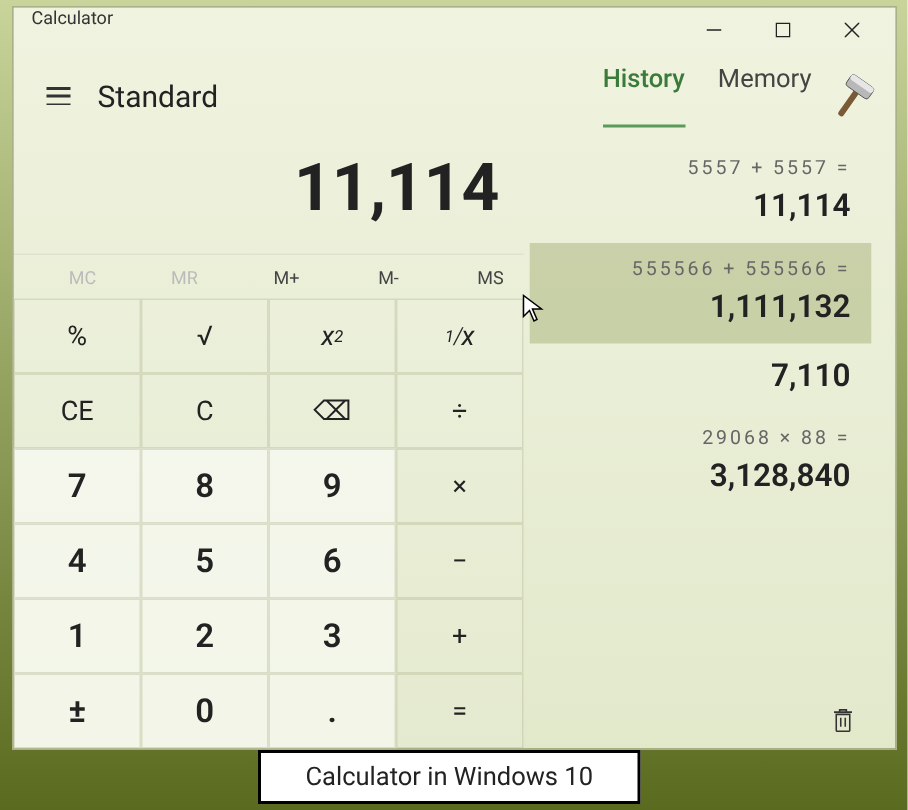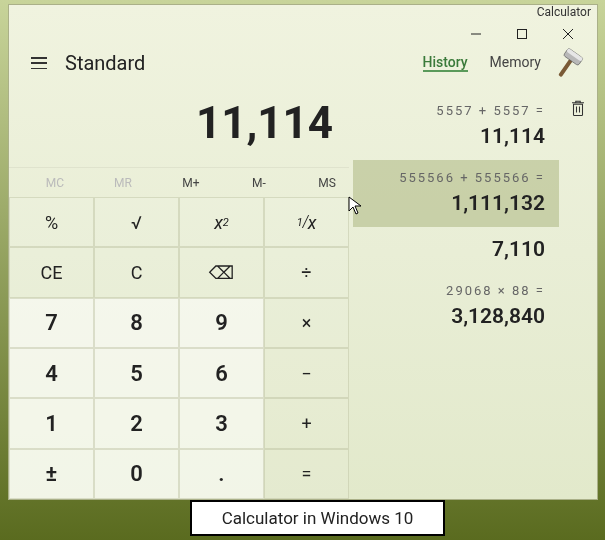--- a/index.html
+++ b/index.html
@@ -1,55 +1,55 @@
 <!DOCTYPE html>
 <html><head>
 <meta charset="utf-8">
 <style>
   * { box-sizing: border-box; margin: 0; padding: 0; font-family: -apple-system, BlinkMacSystemFont, "Segoe UI", Roboto, Arial, sans-serif; }
   body { width: 605px; height: 540px; background: linear-gradient(to bottom, #c8d49a 0%, #5a6b1f 100%); position: relative; overflow: hidden; }
   .window { position: absolute; top: 4px; left: 8px; right: 7px; bottom: 40px; background: linear-gradient(to bottom, #f0f3df 0%, #e9eed6 50%, #e2e9cb 100%); border: 1px solid #aab088; display: flex; flex-direction: column; }
-  .titlebar { display: flex; align-items: flex-end; height: 30px; padding: 0 6px 0 12px; flex-direction: column; }
+  .titlebar { display: flex; align-items: flex-start; height: 30px; padding: 0 6px 0 12px; }
   .title { font-size: 12px; color: #333; flex: 1; }
   .win-controls { display: flex; gap: 0; }
   .win-btn { width: 46px; height: 30px; display: flex; align-items: center; justify-content: center; font-size: 14px; color: #222; }
   .header { display: flex; align-items: center; padding: 8px 10px 4px 10px; }
   .hamburger { width: 40px; height: 40px; display: flex; align-items: center; justify-content: center; }
   .hamburger-lines { width: 16px; height: 12px; display: flex; flex-direction: column; justify-content: space-between; }
   .hamburger-lines span { height: 1.5px; background: #333; }
   .mode { font-size: 20px; color: #222; margin-left: 6px; }
   .header-spacer { flex: 1; }
   .tabs { display: flex; gap: 22px; margin-right: 10px; }
-  .tab { font-size: 14px; color: #444; padding-bottom: 0; border-bottom: 2px solid transparent; }
+  .tab { font-size: 17px; color: #444; padding-bottom: 20px; border-bottom: 2px solid transparent; }
   .tab.active { color: #3a7a3a; border-bottom-color: #5a9a5a; font-weight: 500; }
   .hammer { width: 36px; height: 36px; position: relative; }
   .hammer svg { width: 36px; height: 36px; }
   .body { flex: 1; display: flex; overflow: hidden; }
   .left { flex: 0 0 340px; display: flex; flex-direction: column; }
   .display { text-align: right; font-size: 44px; font-weight: 700; color: #222; padding: 10px 16px 18px 16px; }
   .memrow { display: flex; height: 30px; border-top: 1px solid rgba(0,0,0,0.05); }
   .memrow > div { flex: 1; display: flex; align-items: center; justify-content: center; font-size: 12px; color: #444; margin-left: 24px; }
   .memrow > div.dim { color: #bbb; }
   .grid { flex: 1; display: grid; grid-template-columns: repeat(4, 1fr); grid-auto-rows: 1fr; }
   .key { display: flex; align-items: center; justify-content: center; font-size: 20px; color: #222; border: 0.5px solid rgba(180,185,150,0.4); background: rgba(255,255,255,0.15); }
   .key.fn { font-size: 18px; background: rgba(255,255,255,0.08); }
   .key.num { background: rgba(255,255,255,0.55); font-size: 22px; font-weight: 600; }
   .key .sup { font-size: 11px; vertical-align: super; }
   .key.italic { font-style: italic; font-family: Georgia, serif; }
-  .right { flex: 1; display: flex; flex-direction: row; padding: 6px 0 0 4px; overflow: hidden; justify-content: space-between; }
+  .right { flex: 1; display: flex; flex-direction: column; padding: 6px 16px 0 4px; overflow: hidden; justify-content: space-between; }
   .history { flex: 1; overflow: hidden; }
   .hist-item { padding: 10px 14px 12px 10px; text-align: right; }
   .hist-item.selected { background: rgba(160,170,110,0.45); }
   .hist-expr { font-size: 13px; color: #666; letter-spacing: 2px; margin-bottom: 6px; }
   .hist-res { font-size: 21px; font-weight: 600; color: #222; }
   .delete-row { display: flex; justify-content: flex-end; padding: 6px 10px; }
   .trash svg { width: 18px; height: 18px; }
   .cursor { position: absolute; left: 348px; top: 196px; pointer-events: none; }
   .cursor svg { width: 16px; height: 20px; }
-  .caption-box { position: absolute; left: 190px; bottom: 4px; width: 255px; height: 36px; background: #fff; border: 2px solid #000; display: flex; align-items: center; justify-content: center; font-size: 17px; color: #222; }
+  .caption-box { position: absolute; left: 172px; bottom: 4px; width: 255px; height: 36px; background: #fff; border: 2px solid #000; display: flex; align-items: center; justify-content: center; font-size: 17px; color: #222; }
 </style>
 </head>
 <body>
 
 <div class="window">
   <div class="titlebar">
     <div class="title">Calculator</div>
     <div class="win-controls">
       <div class="win-btn">
         <svg width="10" height="10">

